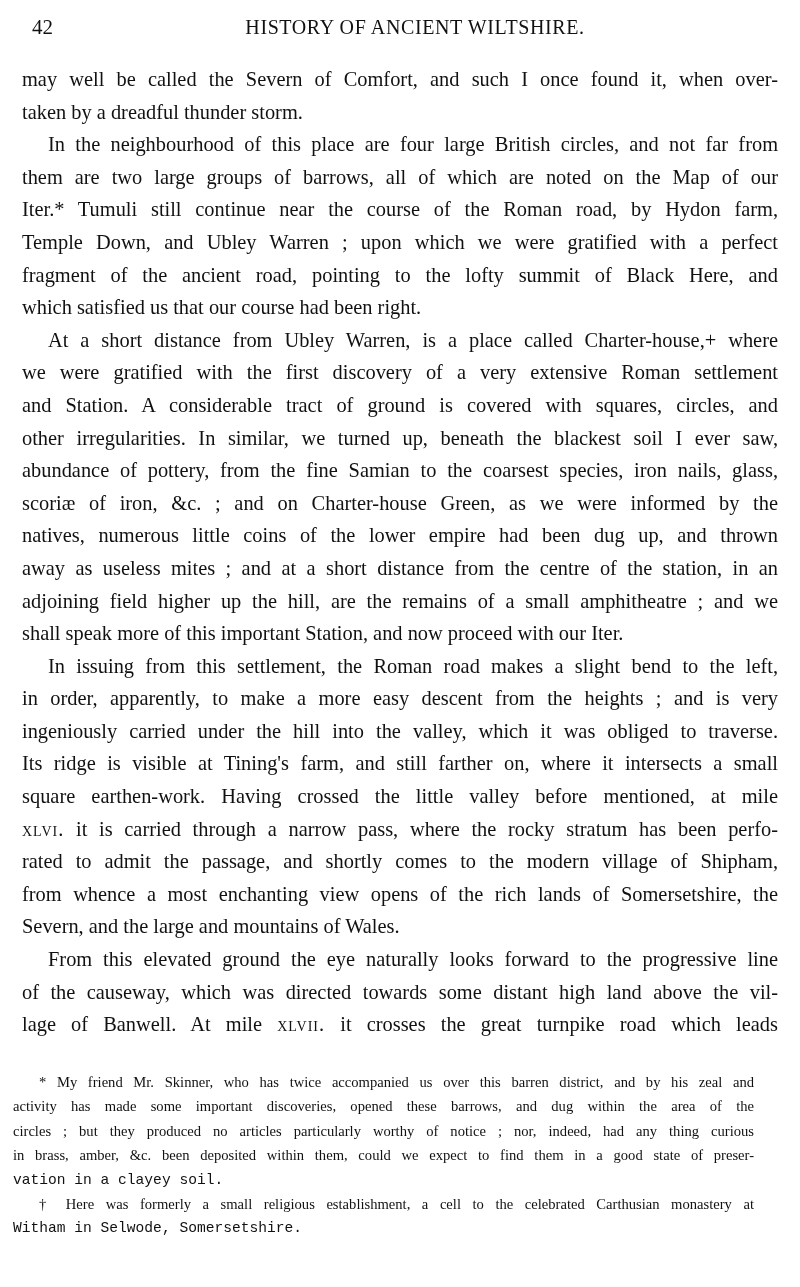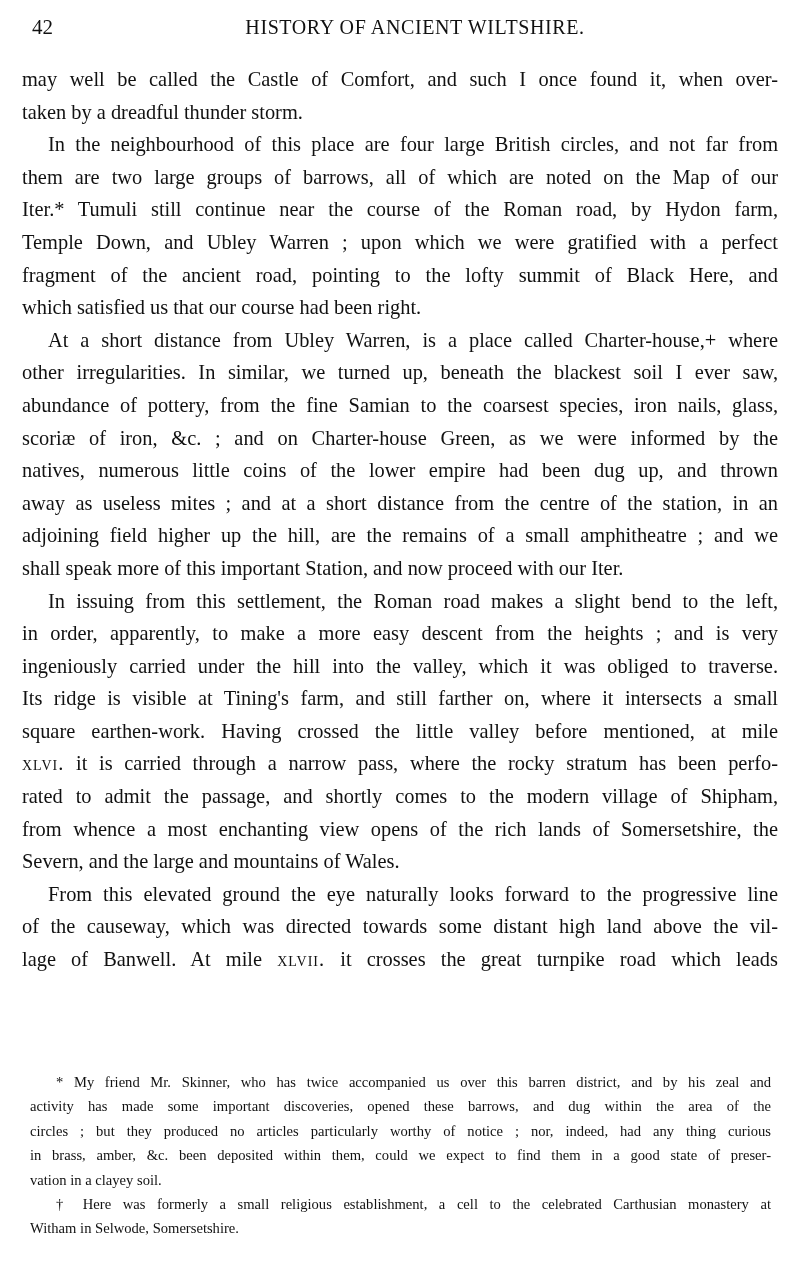--- a/index.html
+++ b/index.html
@@ -9,45 +9,47 @@
     font-family: "Liberation Serif", "DejaVu Serif", serif; }
   .pageno { position: absolute; left: 0; top: 0; font-size: 21px; line-height: 34px; }
   .running-title { position: absolute; left: 0; right: 0; top: 0; text-align: center;
     font-size: 20px; line-height: 34px; letter-spacing: 0.6px; padding-left: 20px; }
   .body-text { position: absolute; top: 63px; left: 22px; width: 756px;
     font-family: "Liberation Serif", "DejaVu Serif", serif; font-size: 20.4px; line-height: 32.6px; }
   .line { display: block; white-space: nowrap; text-align: justify; text-align-last: justify; height: 32.6px; overflow: visible; }
   .line.last { text-align-last: left; }
   .line.indent { padding-left: 26px; }
   .sc { font-variant: small-caps; letter-spacing: 1px; }
-  .footnotes { position: absolute; top: 1070px; left: 30px; width: 741px;
+  .footnotes { position: absolute; top: 1070px; left: 13px; width: 741px;
     font-family: "Liberation Serif", "DejaVu Serif", serif; font-size: 14.6px; line-height: 24.4px; }
   .fline { display: block; white-space: nowrap; text-align: justify; text-align-last: justify; height: 24.4px; }
-  .fline.last { text-align-last: left; }
+  .fline.last { text-align-last: left; font-family: Liberation Mono, monospace; }
   .fline.indent { padding-left: 26px; }
 </style>
 </head>
 <body>
 
 <div class="page">
   <div class="header">
     <span class="pageno">42</span>
     <div class="running-title">HISTORY OF ANCIENT WILTSHIRE.</div>
   </div>
 
   <div class="body-text" id="body-text">
-      <span class="line">may well be called the Castle of Comfort, and such I once found it, when over-</span>
+      <span class="line">may well be called the Severn of Comfort, and such I once found it, when over-</span>
       <span class="line last">taken by a dreadful thunder storm.</span>
       <span class="line indent">In the neighbourhood of this place are four large British circles, and not far from</span>
       <span class="line">them are two large groups of barrows, all of which are noted on the Map of our</span>
       <span class="line">Iter.*  Tumuli still continue near the course of the Roman road, by Hydon farm,</span>
       <span class="line">Temple Down, and Ubley Warren ; upon which we were gratified with a perfect</span>
       <span class="line">fragment of the ancient road, pointing to the lofty summit of Black Here, and</span>
       <span class="line last">which satisfied us that our course had been right.</span>
       <span class="line indent">At a short distance from Ubley Warren, is a place called Charter-house,+ where</span>
+      <span class="line">we were gratified with the first discovery of a very extensive Roman settlement</span>
+      <span class="line">and Station.  A considerable tract of ground is covered with squares, circles, and</span>
       <span class="line">other irregularities. In similar, we turned up, beneath the blackest soil I ever saw,</span>
       <span class="line">abundance of pottery, from the fine Samian to the coarsest species, iron nails, glass,</span>
       <span class="line">scoriæ of iron, &amp;c. ; and on Charter-house Green, as we were informed by the</span>
       <span class="line">natives, numerous little coins of the lower empire had been dug up, and thrown</span>
       <span class="line">away as useless mites ; and at a short distance from the centre of the station, in an</span>
       <span class="line">adjoining field higher up the hill, are the remains of a small amphitheatre ;  and we</span>
       <span class="line last">shall speak more of this important Station, and now proceed with our Iter.</span>
       <span class="line indent">In issuing from this settlement, the Roman road makes a slight bend to the left,</span>
       <span class="line">in order, apparently, to make a more easy descent from the heights ; and is very</span>
       <span class="line">ingeniously carried under the hill into the valley, which it was obliged to traverse.</span>

